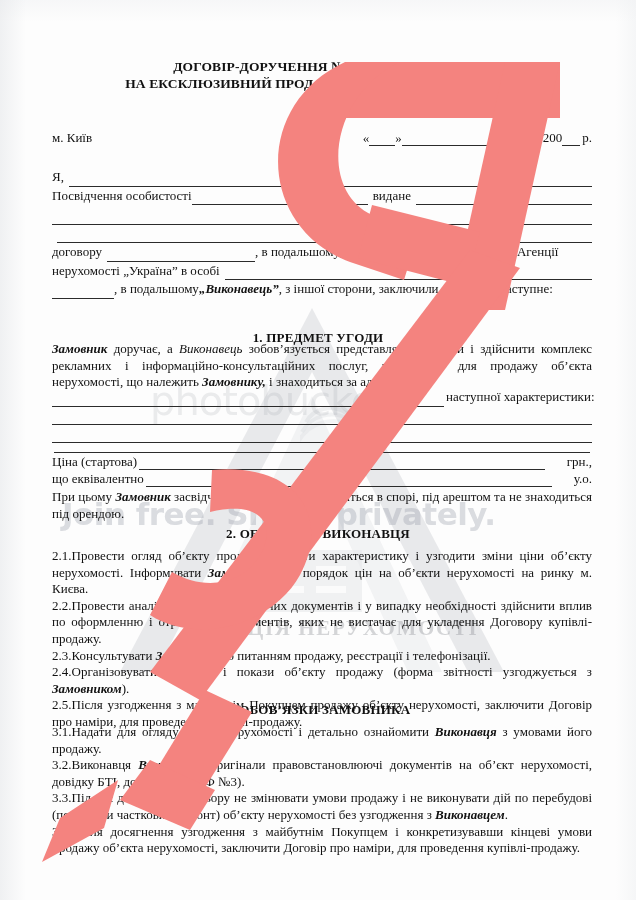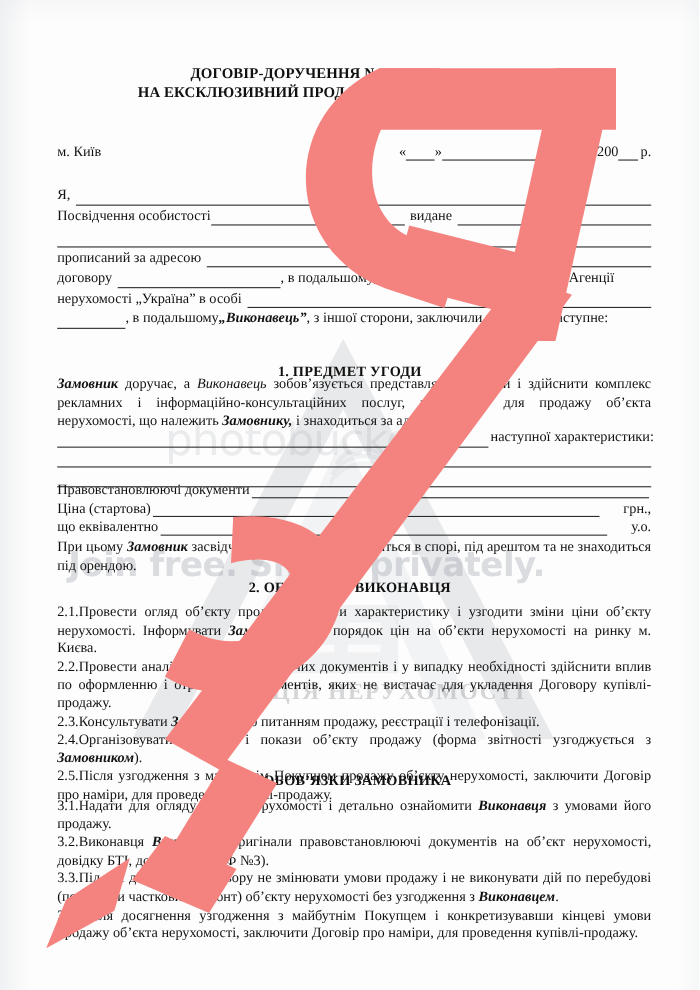--- a/index.html
+++ b/index.html
@@ -284,21 +284,20 @@
       <div class="frow">
         <span class="lbl">Посвідчення особистості</span>
         <span class="grow"></span>
         <span class="sp"></span>
         <span class="lbl">видане</span>
         <span class="sp"></span>
         <span class="grow"></span>
       </div>
       <div class="fullline"></div>
       <div class="frow">
-        <span class="lbl">прописаний за адресою</span>
         <span class="sp"></span>
         <span class="grow"></span>
       </div>
       <div class="frow">
         <span class="lbl">договору</span>
         <span class="sp"></span>
         <span class="grow" style="max-width:148px"></span>
         <span class="lbl">, в подальшому </span>
         <span class="lbl bi">„Замовник”</span>
         <span class="lbl">, з однієї сторони, і Агенції</span>
@@ -325,21 +324,20 @@
     <div class="tail-right" style="left:446px; top:389px">наступної характеристики:</div>
 
     <div class="addr-lines" style="top:389px">
       <div class="ln" style="width:392px"></div>
       <div class="ln" style="width:540px"></div>
       <div class="ln" style="width:540px"></div>
     </div>
 
     <div class="priceblock">
       <div class="prow">
-        <span class="lbl">Правовстановлюючі документи</span>
         <span class="grow"></span>
       </div>
       <div class="prow">
         <span class="lbl">Ціна (стартова)</span>
         <span class="grow"></span>
         <span class="unit">грн.,</span>
       </div>
       <div class="prow">
         <span class="lbl">що еквівалентно</span>
         <span class="grow"></span>

